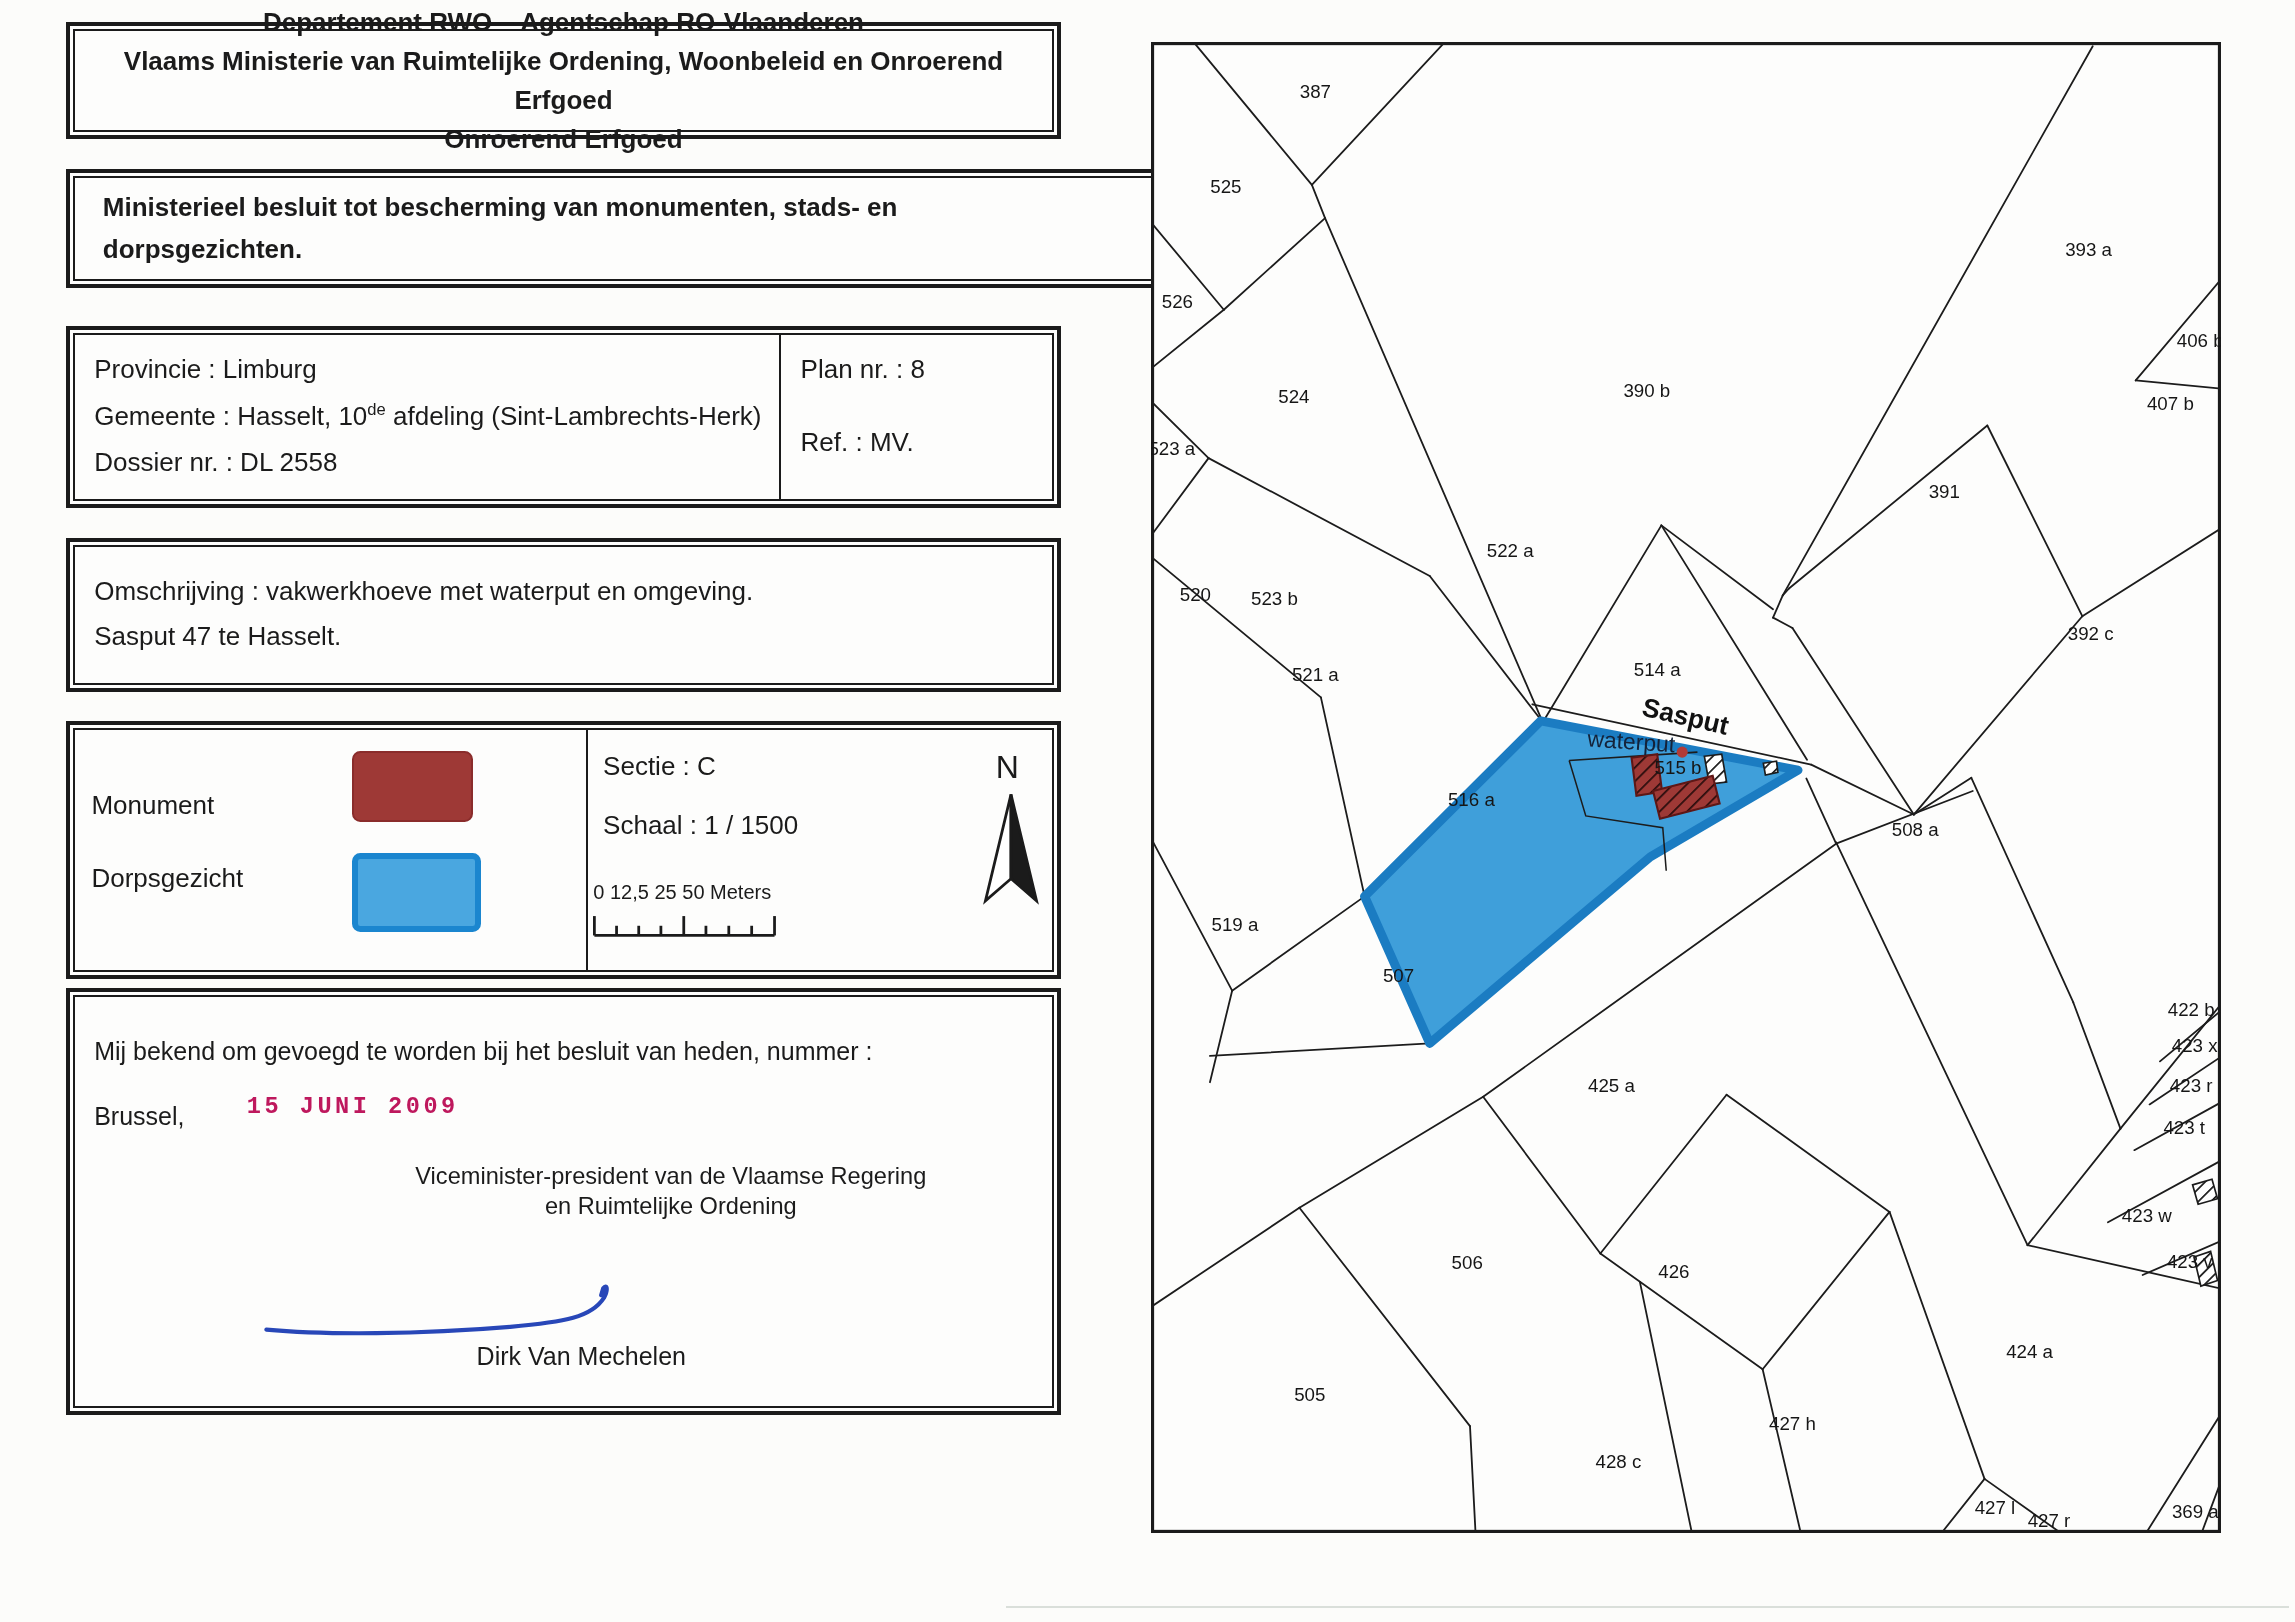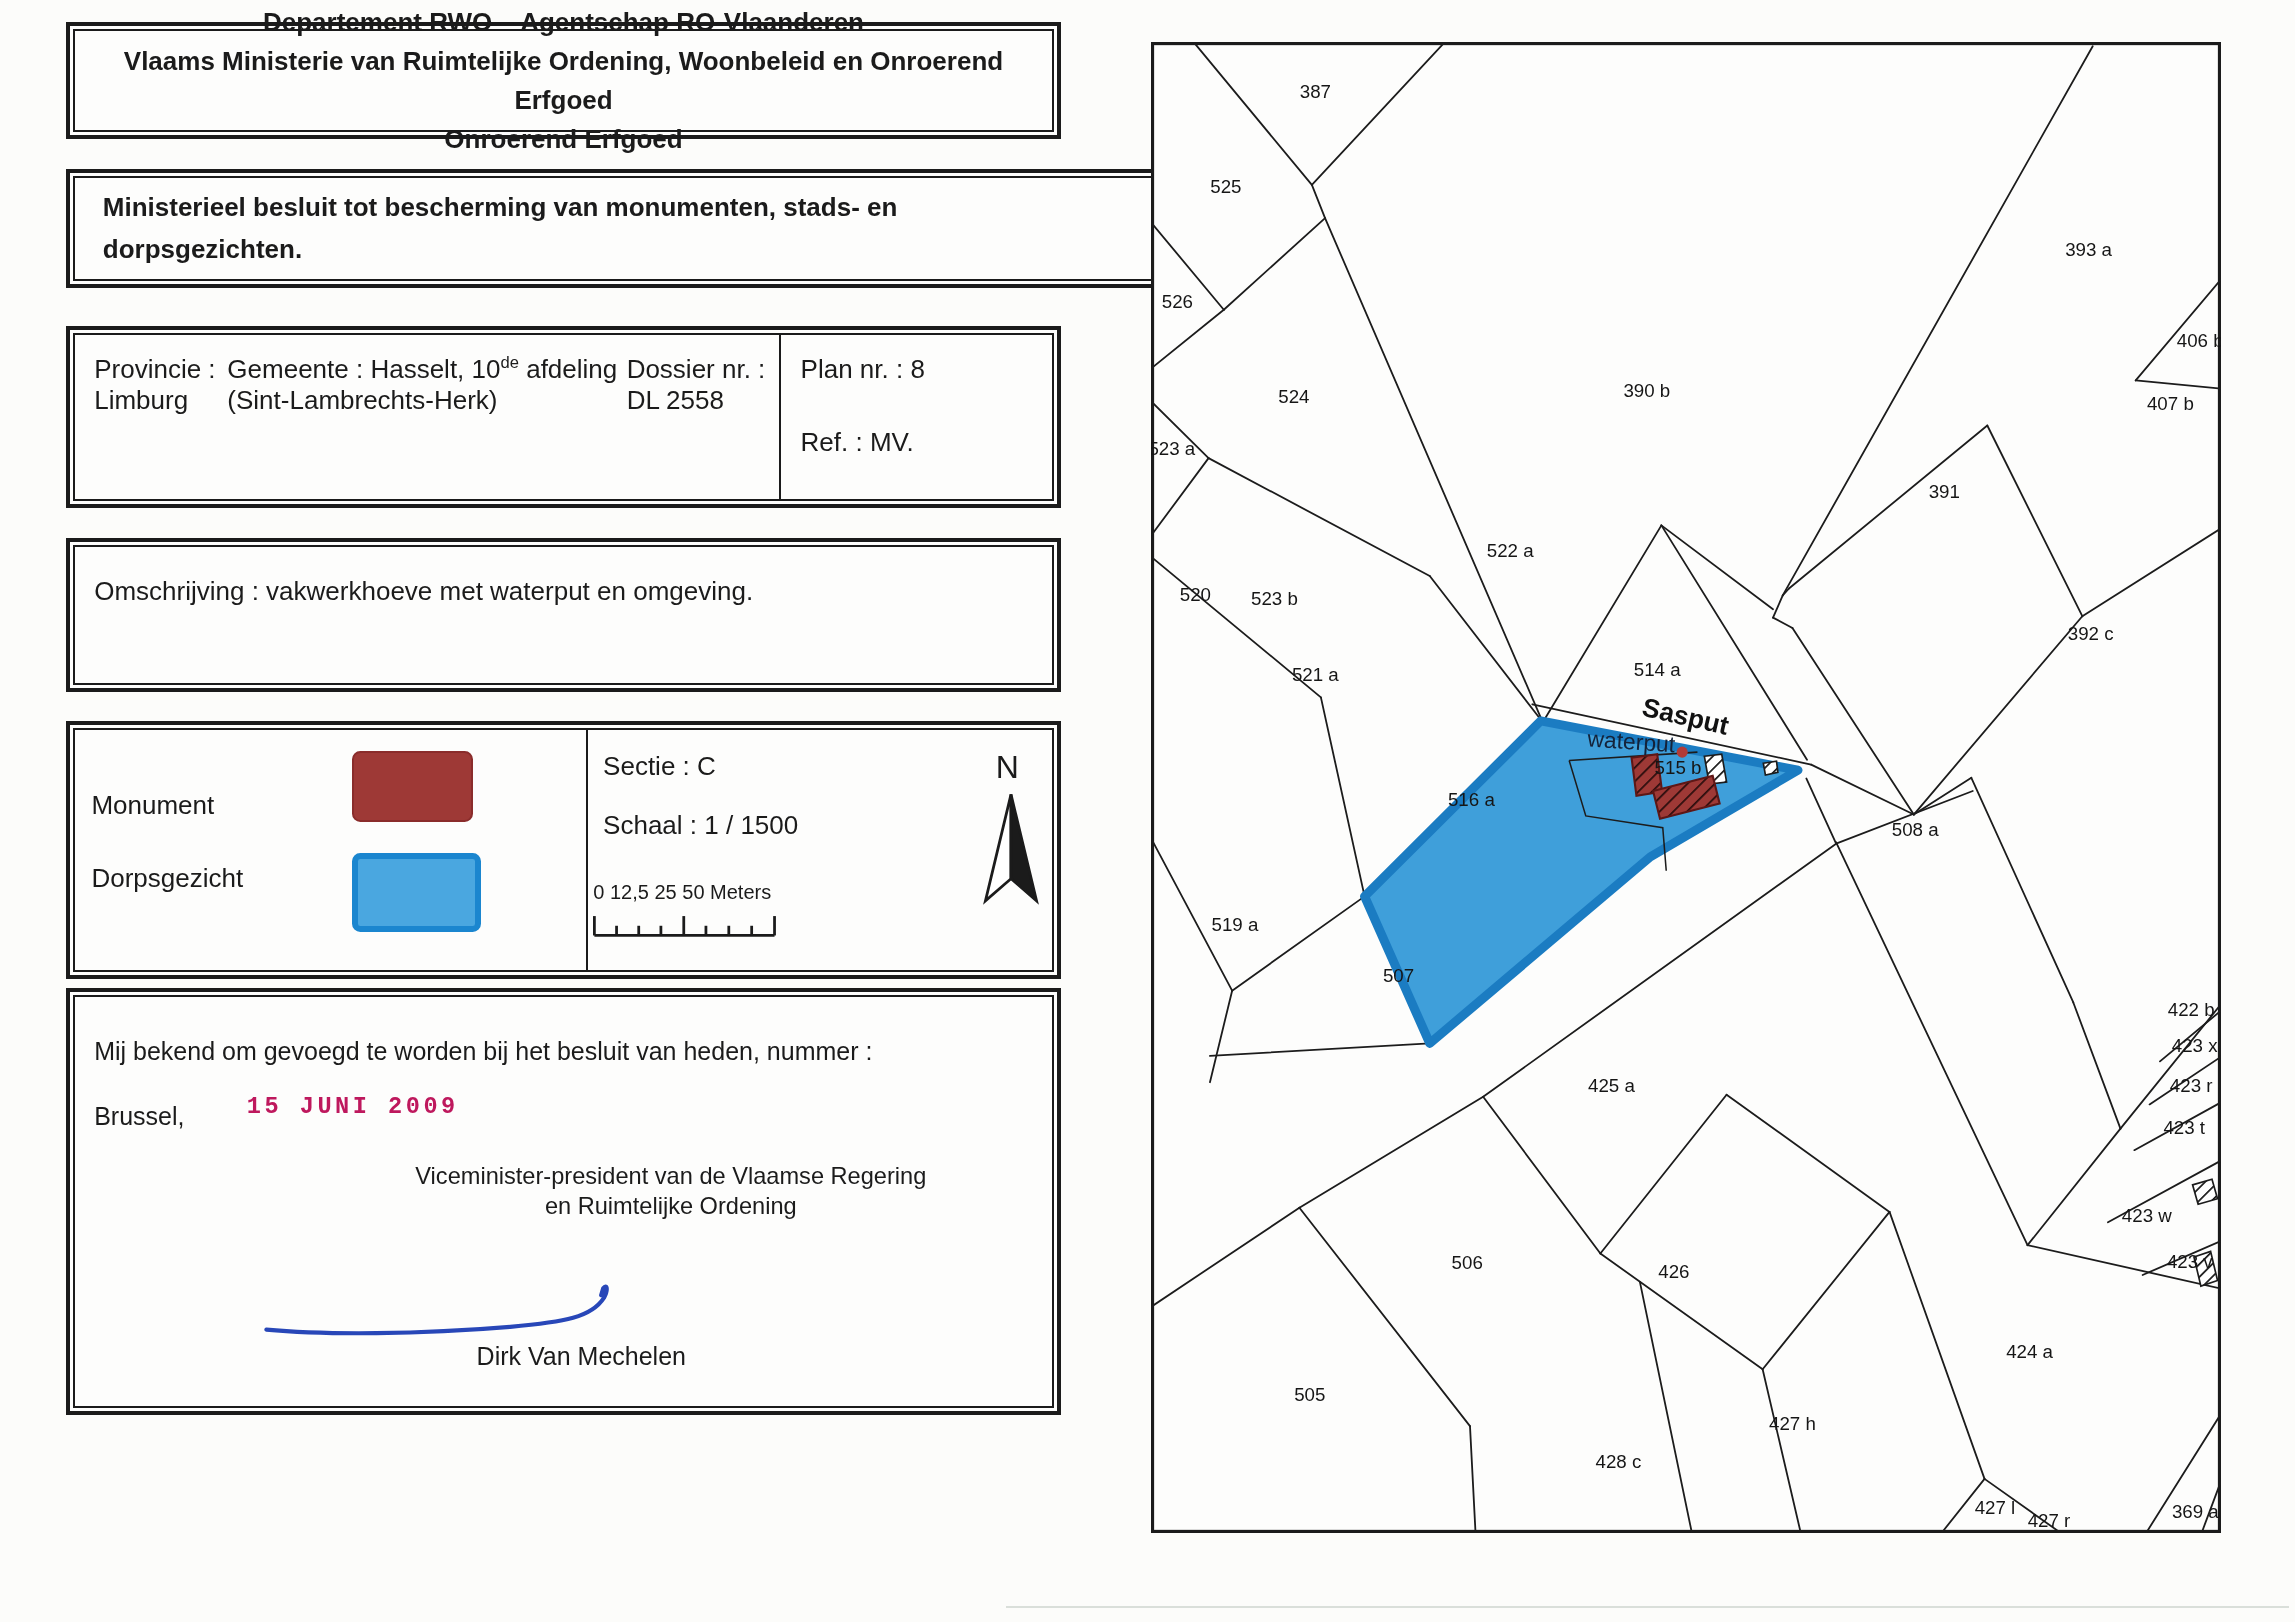--- a/index.html
+++ b/index.html
@@ -7,21 +7,21 @@
     width:2295px;height:1623px;position:relative;overflow:hidden;
     background:#fcfcfa;font-family:"Liberation Sans",sans-serif;color:#1b1b1b;
   }
   .dbox{position:absolute;border:4.2px solid #1b1b1b;background:#fdfdfc;box-sizing:border-box;}
   .dbox-in{position:absolute;left:2.8px;top:2.8px;right:2.8px;bottom:2.8px;border:2.1px solid #1b1b1b;box-sizing:border-box;}
   .hdr{display:flex;flex-direction:column;justify-content:center;align-items:center;text-align:center;
        font-weight:bold;font-size:26px;line-height:1.5;}
   .decree{display:flex;align-items:center;padding:12.5px 28px;font-weight:bold;font-size:26px;line-height:1.6;}
   .decree span{max-width:804px;display:block;}
   .details{display:flex;}
-  .det-left{flex:1;display:flex;flex-direction:row;justify-content:space-between;
+  .det-left{flex:1;display:flex;flex-direction:column;justify-content:space-between;
             padding:19.4px 7px 21px 19.4px;font-size:26px;box-sizing:border-box;}
   .det-right{width:273px;border-left:2.1px solid #1b1b1b;display:flex;flex-direction:column;
              padding:19.4px 7px 0 19.4px;font-size:26px;box-sizing:border-box;gap:42px;}
   sup{font-size:16.6px;vertical-align:super;line-height:0;}
   .omsch{padding:22px 7px 0 19.4px;font-size:26px;line-height:1.75;}
   .legend-left{position:absolute;left:0;top:0;bottom:0;width:511px;border-right:2.1px solid #1b1b1b;}
   .legend-right{position:absolute;left:513px;top:0;bottom:0;right:0;}
   .leg-label{position:absolute;font-size:26px;}
   .swatch{position:absolute;width:117px;height:67px;border-radius:8.3px;}
   .sw-red{background:#9e3936;border:2.8px solid #8a2c2b;}
@@ -66,20 +66,21 @@
     <div class="det-right">
       <div>Plan nr. : 8</div>
       <div>Ref. : MV.</div>
     </div>
   </div>
 </div>
 
 <div class="dbox" style="left:66px;top:538px;width:995px;height:154px;">
   <div class="dbox-in omsch">
     <div>Omschrijving : vakwerkhoeve met waterput en omgeving.</div>
+    <div>Sasput 47 te Hasselt.</div>
   </div>
 </div>
 
 <div class="dbox" style="left:66px;top:721px;width:995px;height:258px;">
   <div class="dbox-in">
     <div class="legend-left">
       <div class="leg-label" style="left:16.6px;top:60px;">Monument</div>
       <div class="swatch sw-red" style="left:277px;top:21px;"></div>
       <div class="leg-label" style="left:16.6px;top:133px;">Dorpsgezicht</div>
       <div class="swatch sw-blue" style="left:277px;top:123px;"></div>

